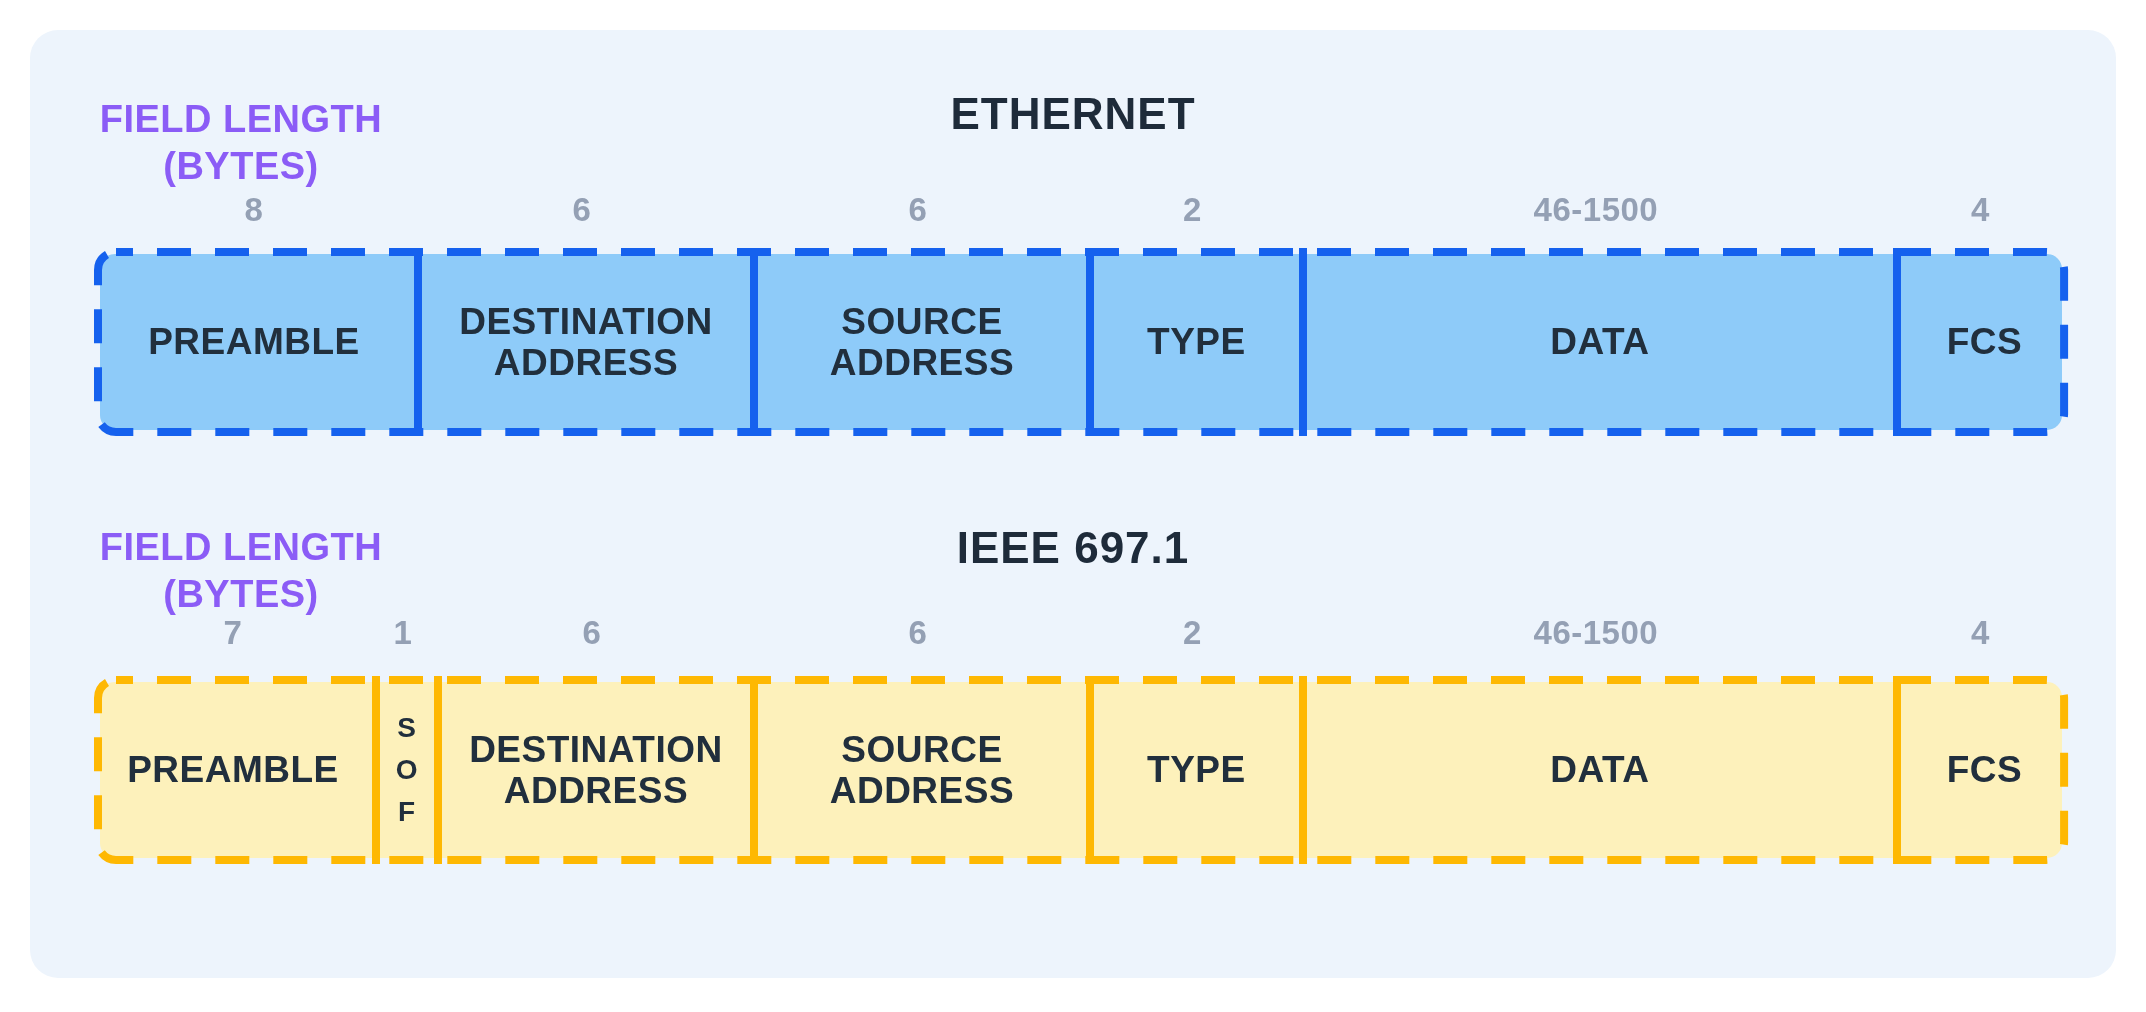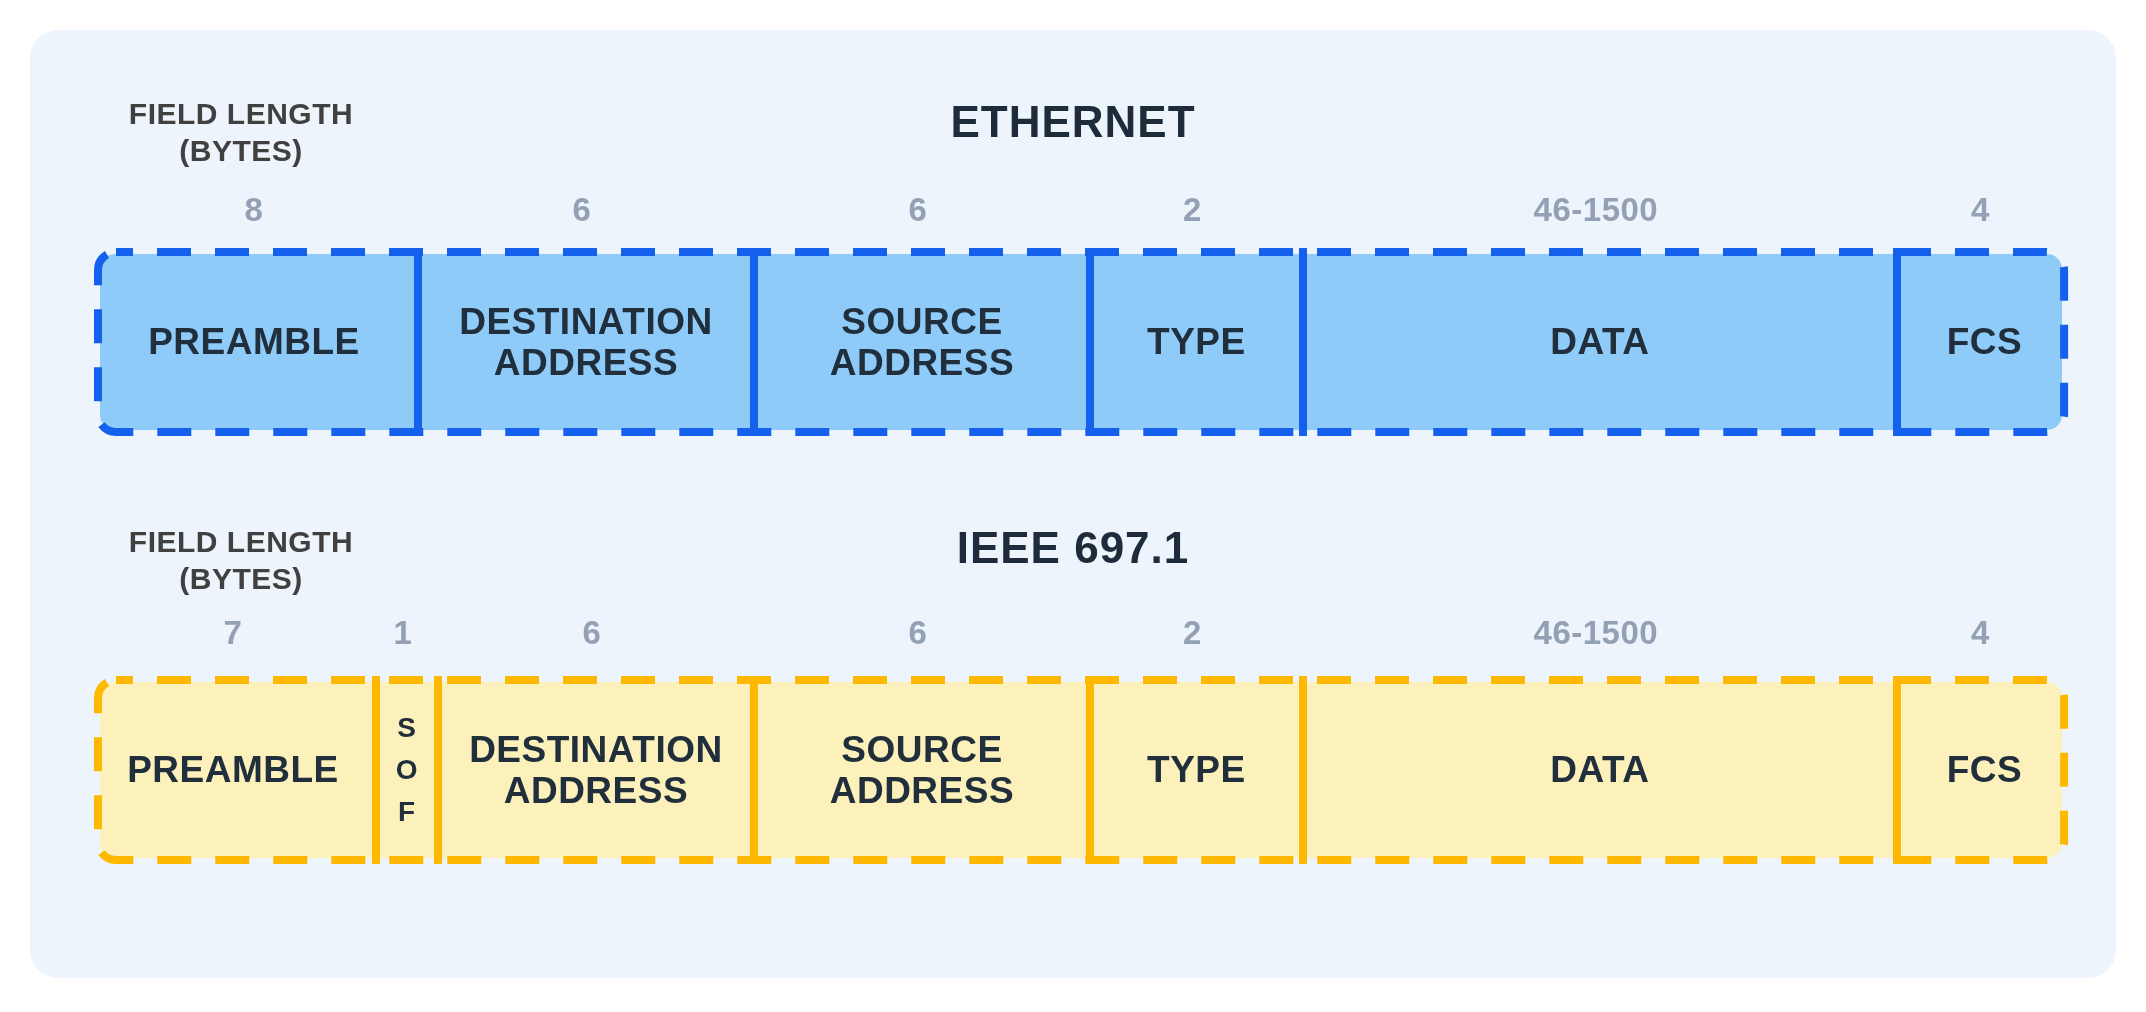--- a/index.html
+++ b/index.html
@@ -25,24 +25,24 @@
     border-radius: 28px;
   }
 
   
   .fl-label {
     position: absolute;
     left: 64px;
     width: 294px;
     text-align: center;
     font-weight: bold;
-    font-size: 30px;
+    font-size: 38px;
     line-height: 1.23;
     letter-spacing: 0.5px;
-    color: #404040;
+    color: #8b5cf6;
     white-space: pre-line;
   }
   .frame-title {
     position: absolute;
     left: 0;
     width: 100%;
     text-align: center;
     font-weight: bold;
     font-size: 44px;
     line-height: 1;
@@ -118,21 +118,21 @@
   .dash-rect {
     fill: none;
     stroke: var(--line);
     stroke-width: 8;
     stroke-dasharray: 34 24;
     stroke-dashoffset: 17;
   }
 
   
   #fl-1      { top: 66px; }
-  #title-1   { top: 70px; }
+  #title-1   { top: 62px; }
   #numbers-1 { top: 163px; }
   #frame-1   { top: 218px; }
 
   #fl-2      { top: 494px; }
   #title-2   { top: 496px; }
   #numbers-2 { top: 586px; }
   #frame-2   { top: 646px; }
 </style>
 </head>
 <body>

